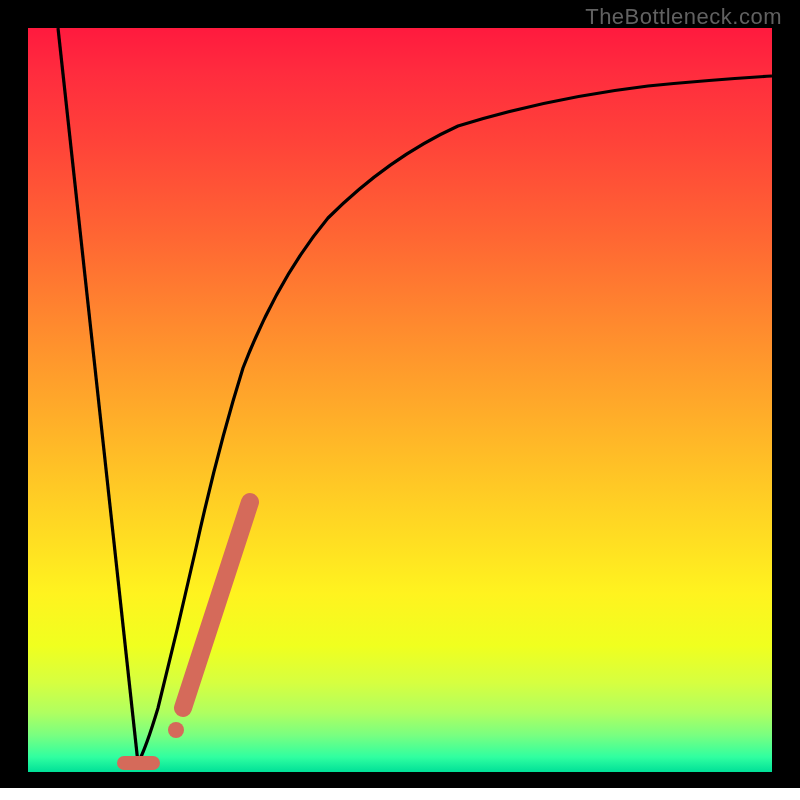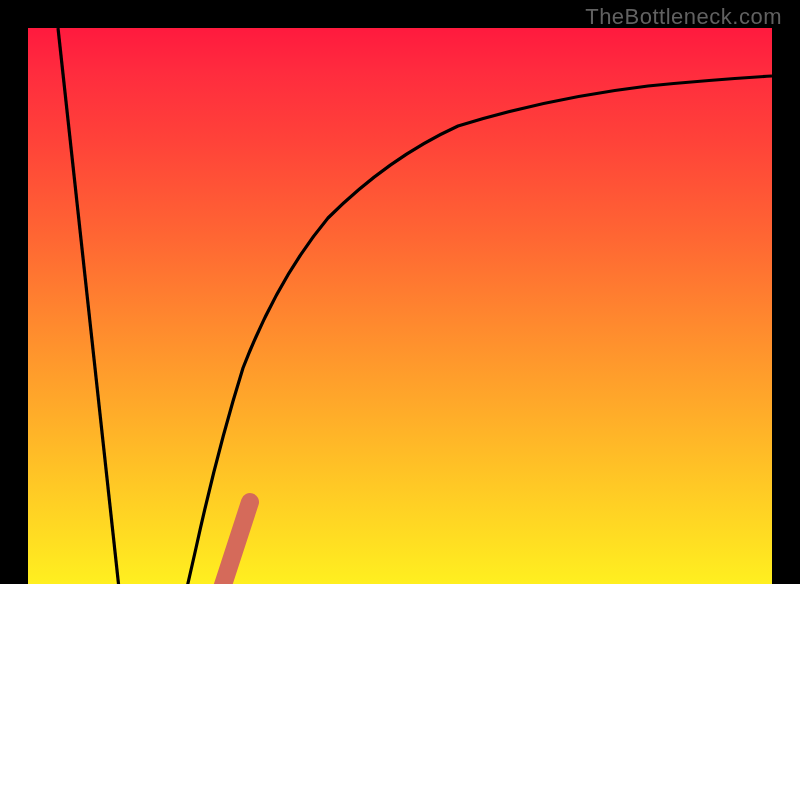--- a/index.html
+++ b/index.html
@@ -3,21 +3,21 @@
 <meta charset="utf-8">
 <style>
   body {
     margin: 0;
     padding: 0;
     background: #ffffff;
     font-family: Arial, sans-serif;
   }
   .container {
     width: 800px;
-    height: 584px;
+    height: 788px;
     position: relative;
     background: #000000;
   }
   .watermark {
     position: absolute;
     top: 4px;
     right: 18px;
     color: #616161;
     font-size: 22px;
     font-weight: 500;

